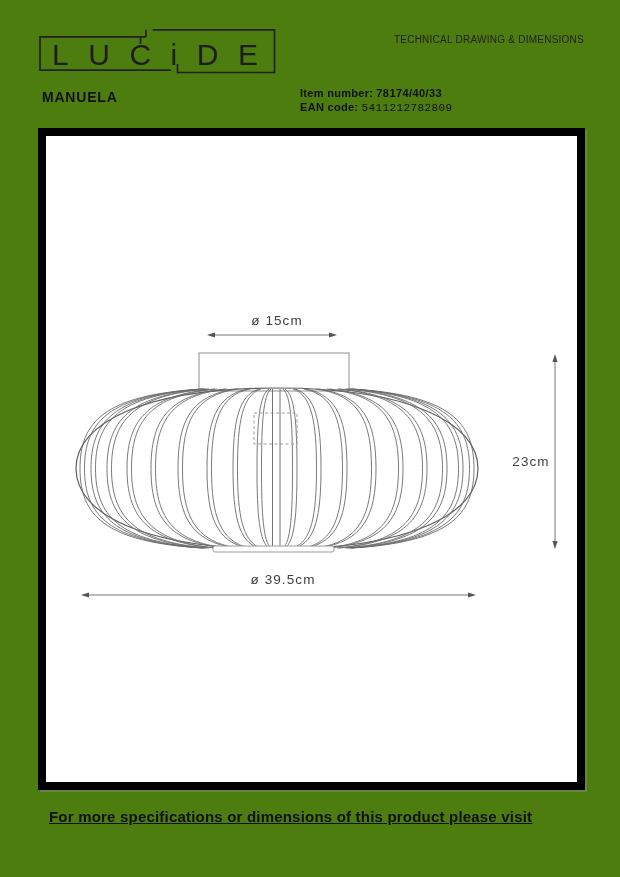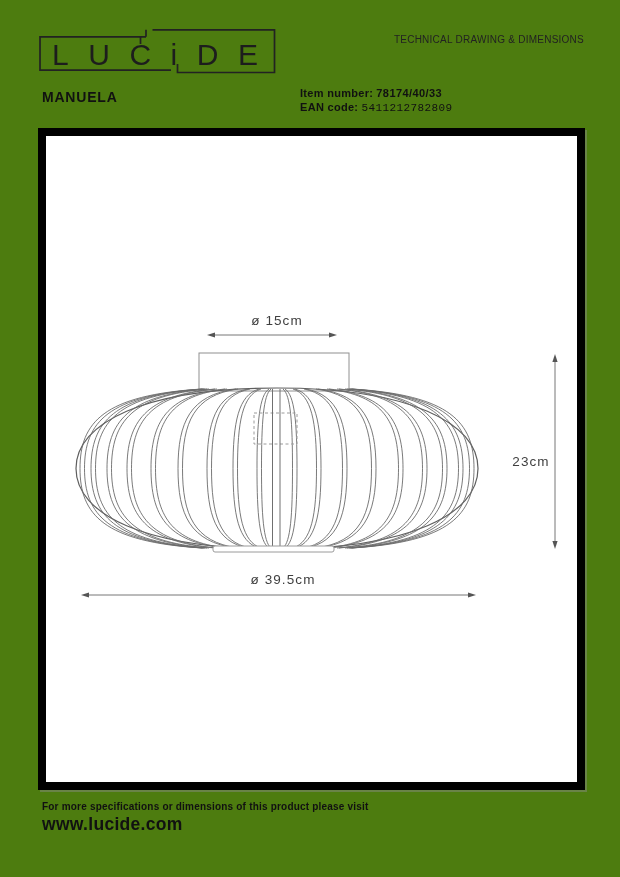--- a/index.html
+++ b/index.html
@@ -15,21 +15,21 @@
   .item-block .lbl{font-weight:700;letter-spacing:.3px;}
   .item-block .val-b{font-weight:700;letter-spacing:.4px;}
   .item-block .val-r{font-weight:400;letter-spacing:.4px;font-family:Liberation Mono, monospace;}
   
   .draw-box{position:absolute;left:38px;top:128px;width:547px;height:662px;box-sizing:border-box;
             border:8px solid #000000;background:#fff;box-shadow:2px 2px 0 rgba(140,140,140,.45);}
   .draw-box svg{position:absolute;left:0;top:0;font-family:"Liberation Sans",sans-serif;}
   .dim-text{fill:#3f3f3f;font-size:13.5px;letter-spacing:1.1px;}
   
   .footer{position:absolute;left:42px;top:801px;}
-  .footer .note{margin:0;font-size:10px;font-weight:700;letter-spacing:.2px;color:#111;}
+  .footer .note{margin:7px;font-size:15px;font-weight:700;letter-spacing:.2px;color:#111;text-decoration:underline;}
   .footer .site{margin:2px 0 0 0;font-size:17.5px;font-weight:700;letter-spacing:.3px;color:#111;}
 </style>
 </head>
 <body>
 
 <div class="page">
 
   <svg class="logo-svg" width="244" height="52" viewBox="36 26 244 52">
     <g fill="none" stroke="#222" stroke-width="1.7">
       <path d="M146,36.8 H40 V70.2 H171"></path>
@@ -93,16 +93,15 @@
         <line x1="41" y1="459" x2="424" y2="459" stroke="#777" stroke-width="1"></line>
         <polygon points="35,459 43,456.4 43,461.6" fill="#555"></polygon>
         <polygon points="430,459 422,456.4 422,461.6" fill="#555"></polygon>
         <text class="dim-text" x="237" y="448" text-anchor="middle">ø 39.5cm</text>
       </g>
     </svg>
   </div>
 
   <div class="footer">
     <p class="note">For more specifications or dimensions of this product please visit</p>
-    <p class="site">www.lucide.com</p>
   </div>
 
 </div>
 
 </body></html>

